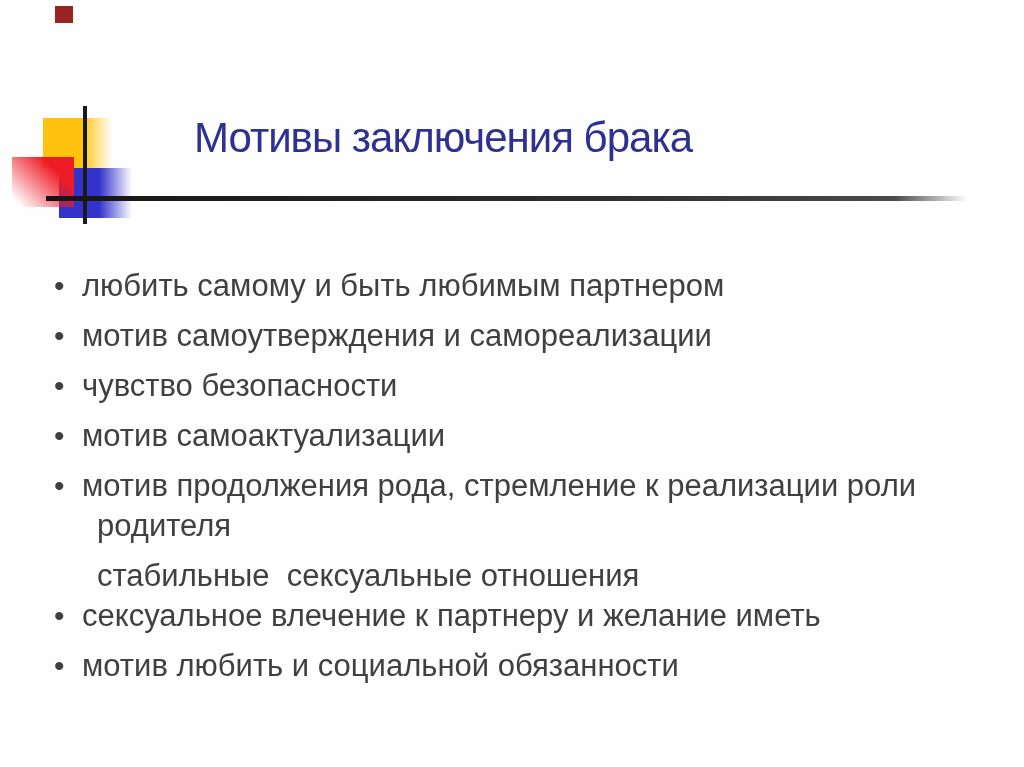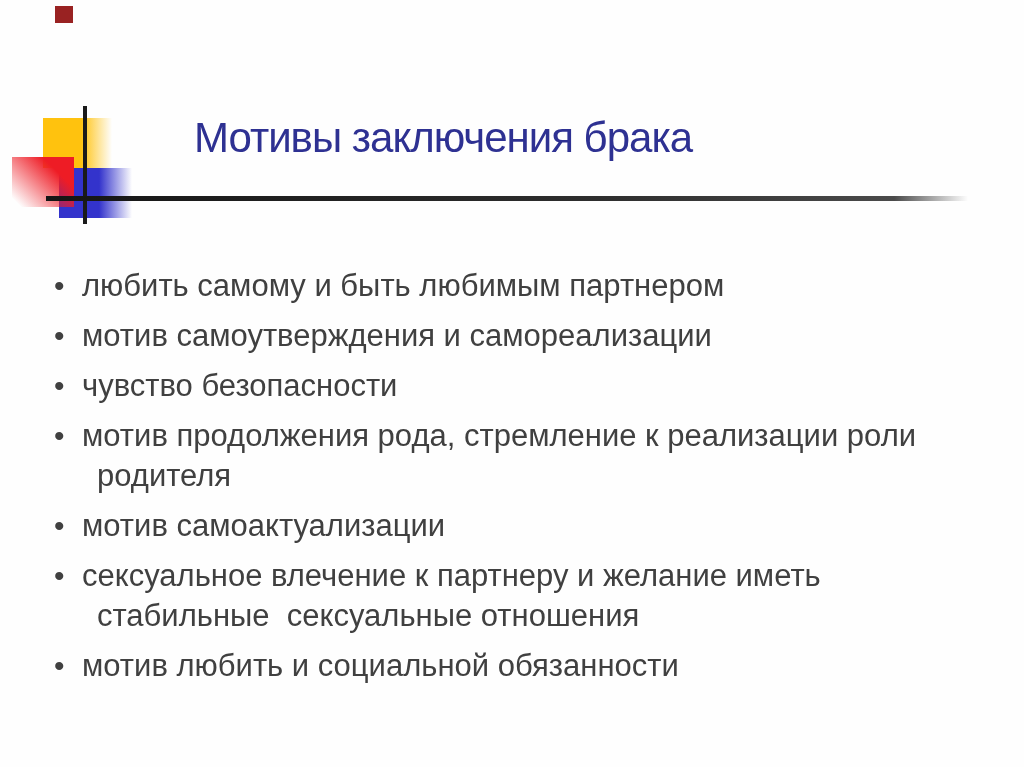--- a/index.html
+++ b/index.html
@@ -79,28 +79,28 @@
       <div class="bullet-item">
         <div class="line first"><span class="bullet-dot">•</span><span>любить самому и быть любимым партнером</span></div>
       </div>
       <div class="bullet-item">
         <div class="line first"><span class="bullet-dot">•</span><span>мотив самоутверждения и самореализации</span></div>
       </div>
       <div class="bullet-item">
         <div class="line first"><span class="bullet-dot">•</span><span>чувство безопасности</span></div>
       </div>
       <div class="bullet-item">
+        <div class="line first"><span class="bullet-dot">•</span><span>мотив самоактуализации</span></div>
+      </div>
+      <div class="bullet-item">
         <div class="line first"><span class="bullet-dot">•</span><span>мотив продолжения рода, стремление к реализации роли</span></div>
         <div class="line cont"><span>родителя</span></div>
       </div>
       <div class="bullet-item">
-        <div class="line first"><span class="bullet-dot">•</span><span>мотив самоактуализации</span></div>
-      </div>
-      <div class="bullet-item">
+        <div class="line cont"><span>стабильные  сексуальные отношения</span></div>
         <div class="line first"><span class="bullet-dot">•</span><span>сексуальное влечение к партнеру и желание иметь</span></div>
-        <div class="line cont"><span>стабильные  сексуальные отношения</span></div>
       </div>
       <div class="bullet-item">
         <div class="line first"><span class="bullet-dot">•</span><span>мотив любить и социальной обязанности</span></div>
       </div>
     </div>
 
 </div>
 
 </body></html>

